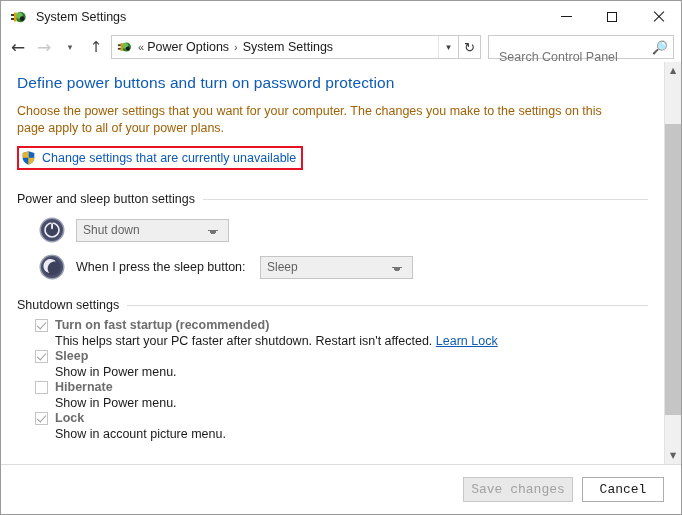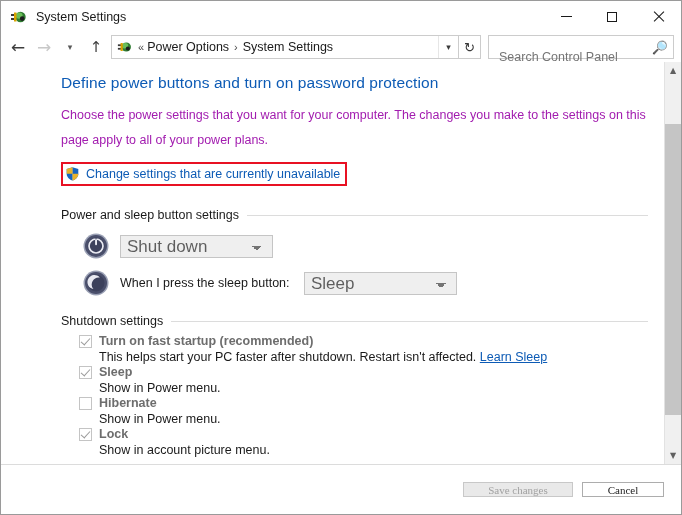--- a/index.html
+++ b/index.html
@@ -91,28 +91,28 @@
     flex:1; border:none; outline:none; font-size:12.5px; color:#767676;
     font-family:"Liberation Sans", sans-serif; background:transparent; min-width:0;margin-top:20px;
   }
   .search-icon { font-size:13px; color:#5a5a5a; font-family:"DejaVu Sans", sans-serif; transform:scaleX(-1); }
 
   
   .content-wrap { flex:1; display:flex; min-height:0; position:relative; }
   .content {
     flex:1; overflow:hidden; padding: 12px 0 0 0; background:#ffffff; position:relative;
   }
-  .inner { padding-left:60px; padding-right:16px; }
+  .inner { padding-left:16px; padding-right:16px; }
 
   h1.page-title {
     font-size:15.5px; font-weight:400; color:#0d5bb5;
     margin:0 0 11px 0; letter-spacing:0.1px;
   }
   .desc {
-    font-size:12.5px; color:#a21caf; line-height:25px; margin:0 0 9px 0;
+    font-size:12.5px; color:#a16207; line-height:17px; margin:0 0 9px 0;
     max-width:588px;
   }
 
   .uac-row {
     display:inline-flex; align-items:center;
     border:2px solid #e81123; padding:2px 5px 2px 2px; margin-bottom:12px;
   }
   .shield { width:15px; height:16px; margin-right:6px; flex:none; }
   .uac-link { font-size:12.5px; color:#0d5bb5; }
 
@@ -122,21 +122,21 @@
     font-size:12.5px; color:#1a1a1a; margin-bottom:6px;
   }
   .section-head .rule { flex:1; height:1px; background:#dcdcdc; }
 
   .btn-row { display:flex; align-items:center; margin-top:11px; padding-left:22px; }
   .pwr-icon { width:26px; height:26px; flex:none; margin-right:11px; }
   .btn-label { font-size:12.5px; color:#1a1a1a; width:184px; }
   select.combo {
     width:153px; height:23px;
     border:1px solid #adadad; background:#e9e9e9; color:#1a1a1a;
-    font-family:"Liberation Sans", sans-serif; font-size:17px;
+    font-family:"Liberation Sans", sans-serif; font-size:12px;
     padding-left:6px;
     -webkit-appearance:none; appearance:none;
     background-image:
       linear-gradient(45deg, transparent 50%, #3a3a3a 50%),
       linear-gradient(135deg, #3a3a3a 50%, transparent 50%);
     background-position: calc(100% - 15px) 10px, calc(100% - 10px) 10px;
     background-size: 5px 5px, 5px 5px;
     background-repeat:no-repeat;
   }
 
@@ -171,22 +171,22 @@
     background:#c5c5c5;
   }
 
   
   .footer {
     height:50px; min-height:50px; border-top:1px solid #dcdcdc;
     background:#ffffff; display:flex; align-items:center; justify-content:flex-end;
     padding-right:17px; gap:9px;
   }
   .btn {
-    height:15px; min-width:110px; font-size:11px;
-    font-family:Liberation Serif, serif;
+    height:25px; min-width:110px; font-size:13px;
+    font-family:Liberation Mono, monospace;
     border:1px solid #adadad; background:#e9e9e9; color:#1a1a1a;
   }
   .btn.disabled { color:#a2a2a2; border-color:#c8c8c8; background:#e9e9e9; }
   .btn.secondary { background:#ffffff; min-width:82px; }
 </style>
 </head>
 <body>
 
 <div class="window">
 
@@ -324,21 +324,21 @@
             <span class="rule"></span>
           </div>
 
           <div class="chk-item">
             <div class="chk-line">
               <span class="chkbox checked"></span>
               <span class="chk-label">Turn on fast startup (recommended)</span>
             </div>
             <div class="chk-sub">
               <span>This helps start your PC faster after shutdown. Restart isn't affected.</span>
-              <span class="learn">Learn Sleep</span>
+              <span class="learn">Learn Lock</span>
             </div>
           </div>
 
           <div class="chk-item">
             <div class="chk-line">
               <span class="chkbox checked"></span>
               <span class="chk-label">Sleep</span>
             </div>
             <div class="chk-sub">Show in Power menu.</div>
           </div>

